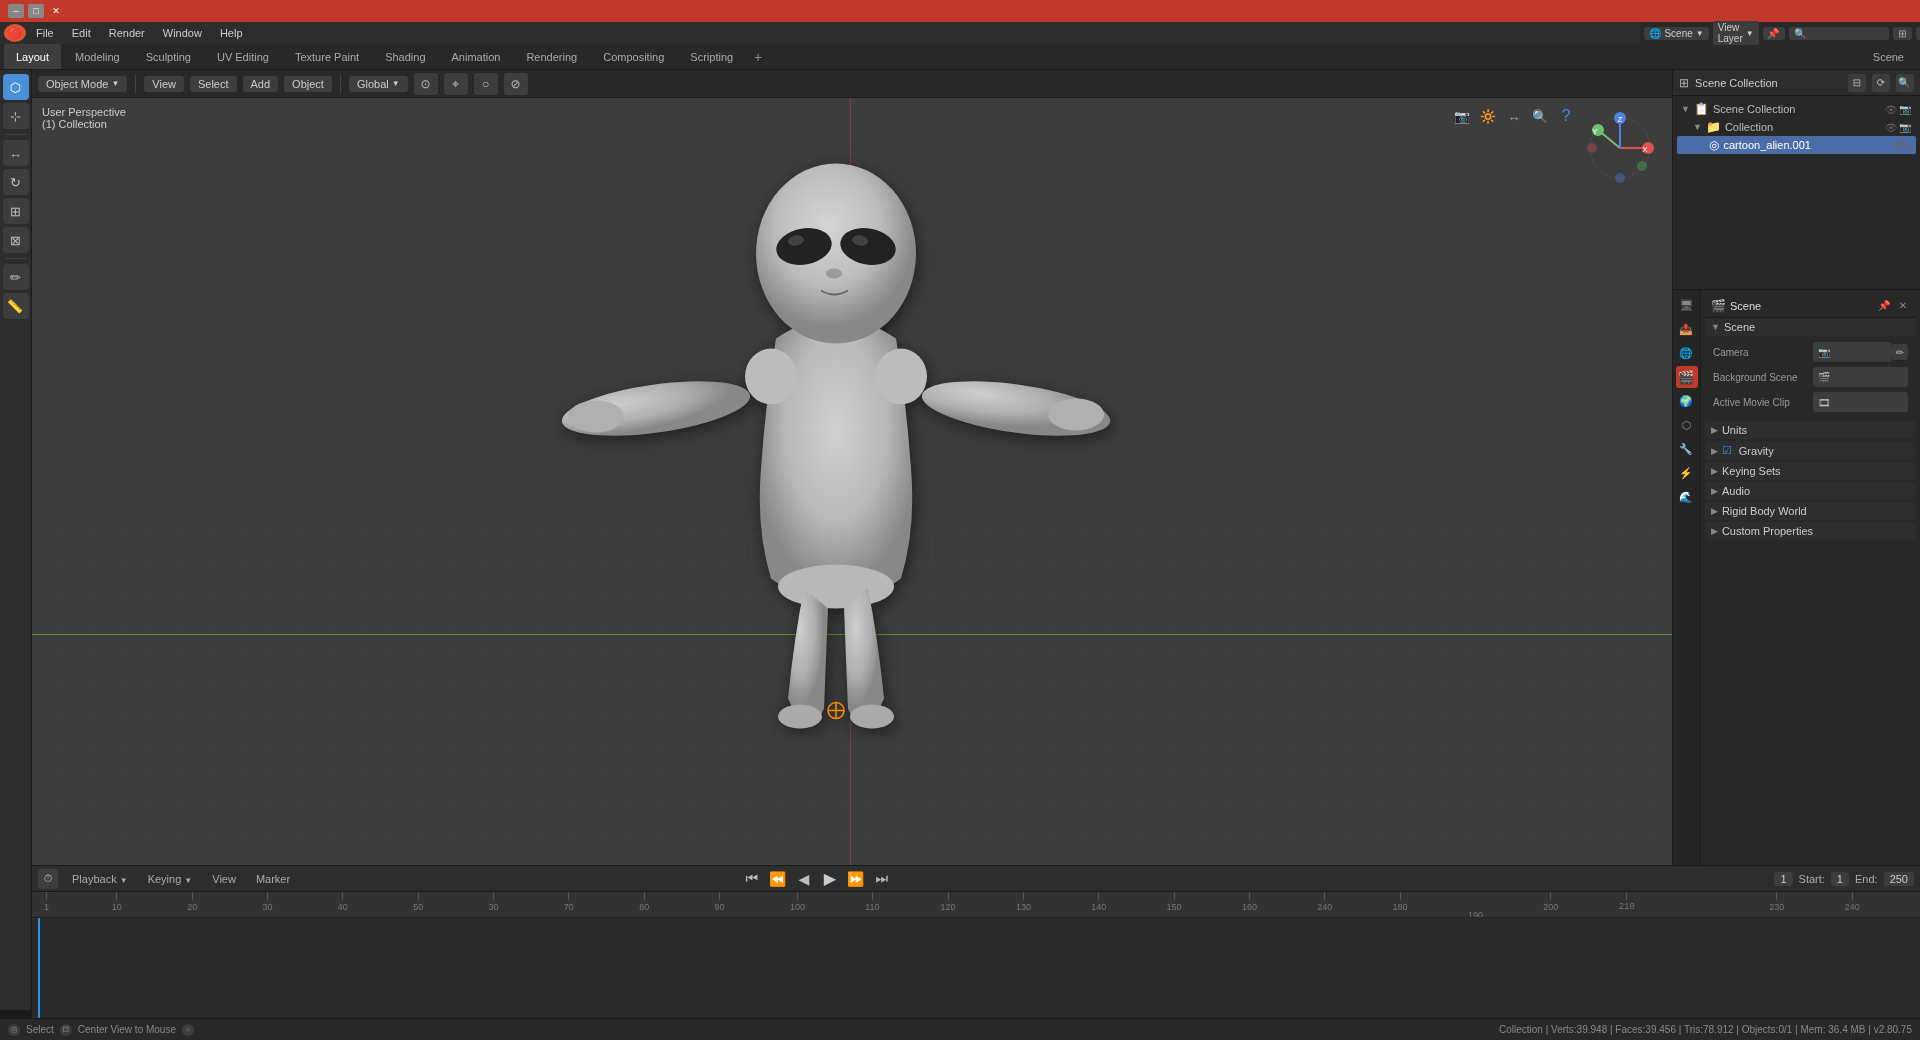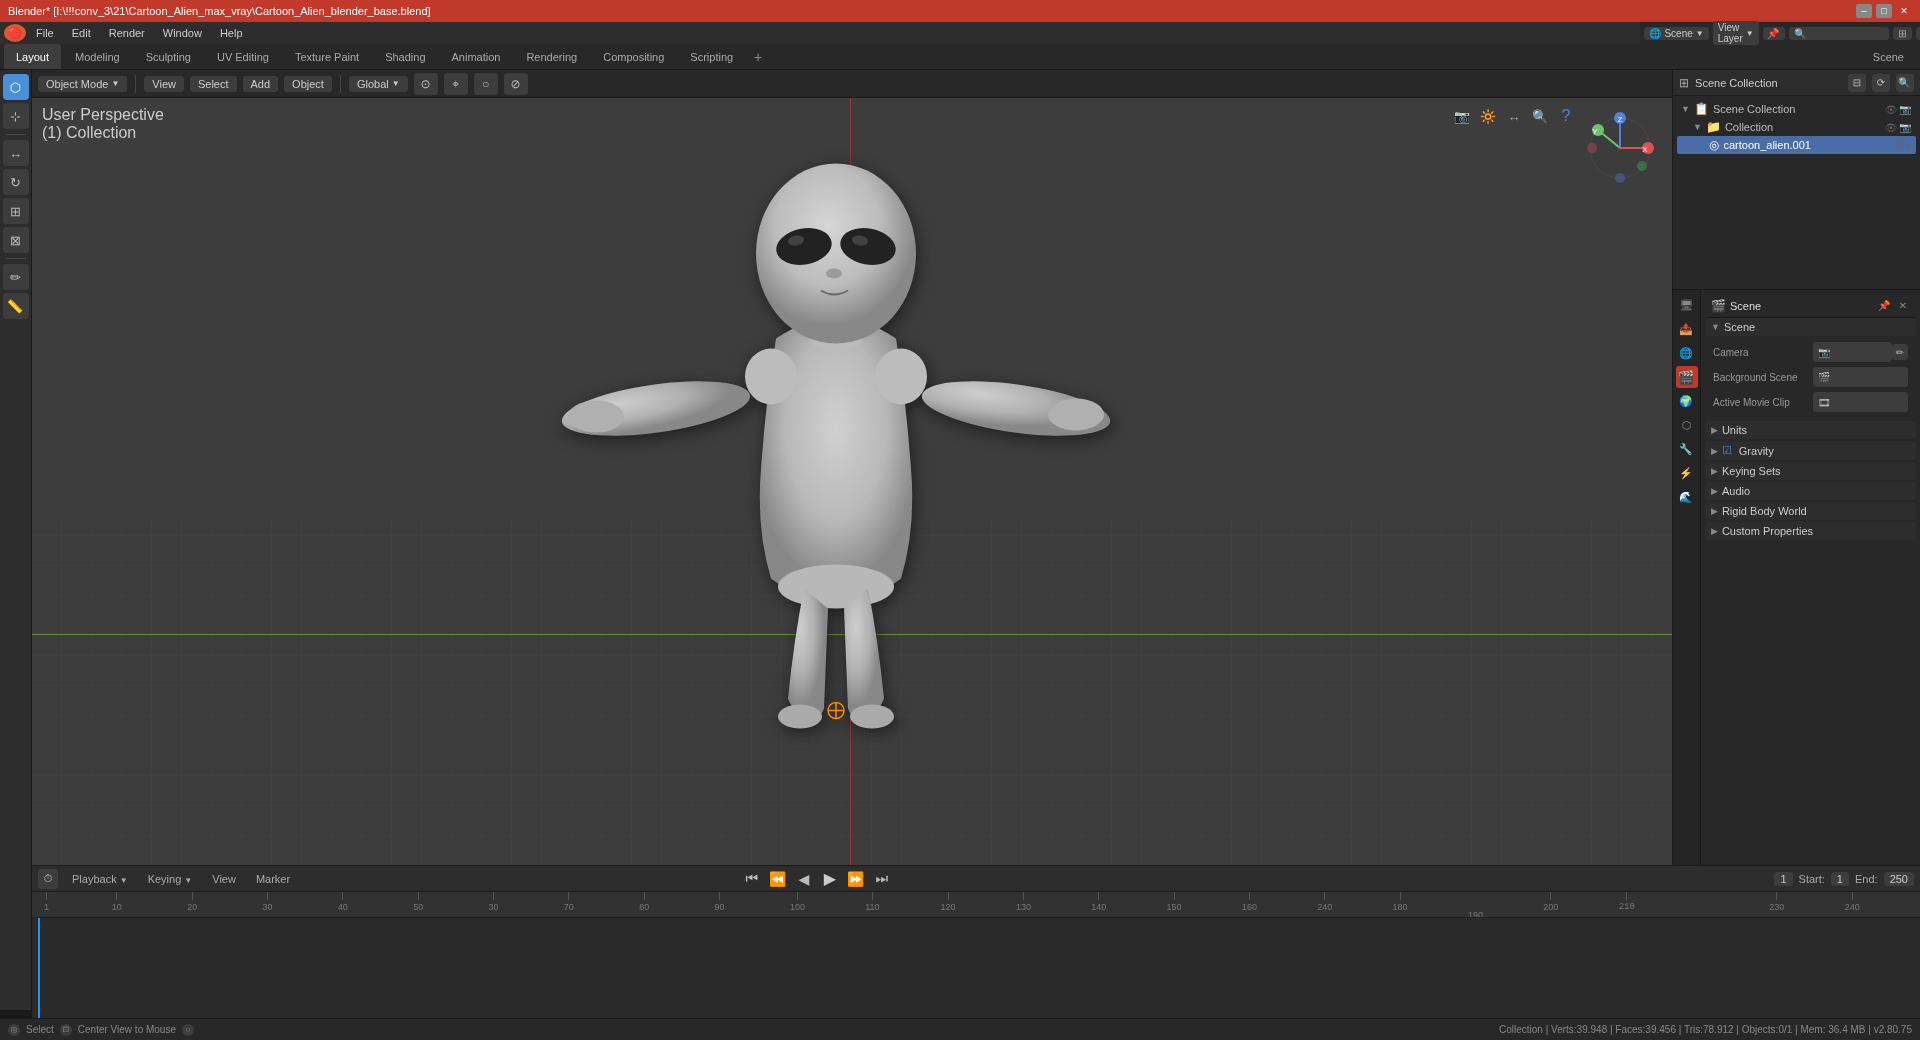--- a/index.html
+++ b/index.html
@@ -211,21 +211,21 @@
       right: 248px;
       bottom: 175px;
       background: #3d3d3d;
       overflow: hidden;
     }
 
     
     .vp-overlay-topleft {
       position: absolute;
       top: 8px; left: 10px;
-      font-size: 16px;
+      font-size: 11px;
       color: #ccc;
     }
 
     
     .vp-gizmo {
       position: absolute;
       top: 10px; right: 12px;
       width: 80px;
       height: 80px;
     }
@@ -661,21 +661,20 @@
       align-items: center;
       padding: 0 4px;
       gap: 4px;
       z-index: 105;
     }
   </style>
 </head>
 <body>
 
 <div id="title-bar">
-  <span class="title-text">Blender* [I:\!!!conv_3\21\Cartoon_Alien_max_vray\Cartoon_Alien_blender_base.blend]</span>
   <div class="win-controls">
     <div class="win-btn">–</div>
     <div class="win-btn">□</div>
     <div class="win-btn close">✕</div>
   </div>
 </div>
 
 <div id="top-right-bar">
   <div class="scene-hdr-dropdown">
     <span>🌐</span>

